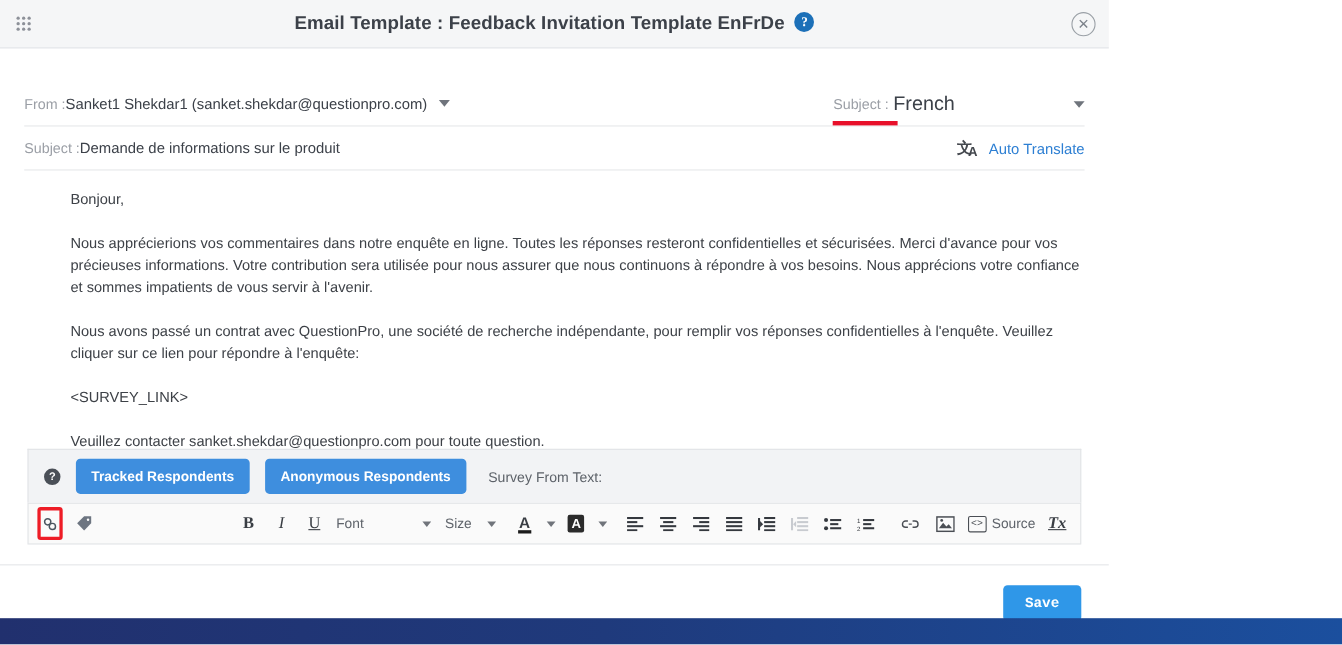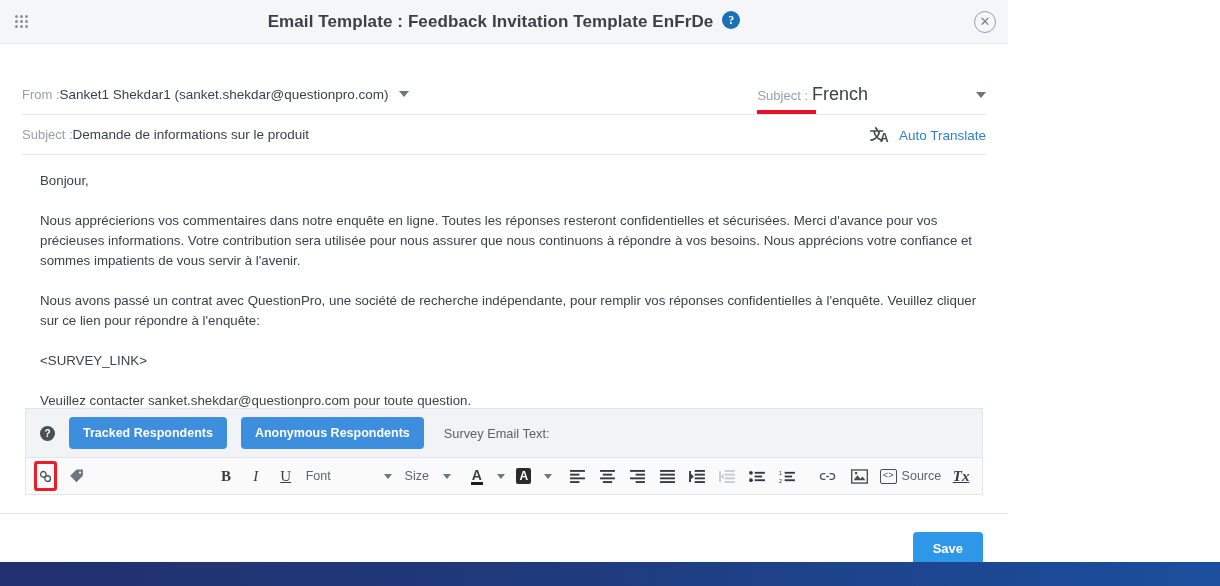--- a/index.html
+++ b/index.html
@@ -161,21 +161,21 @@
     font-size: 12px; font-weight: bold;
   }
 
   
   .mail-body {
     padding: 16px 26px 6px 40px;
     color: #3d4147;
     font-size: 13.3px;
     line-height: 20px;
   }
-  .mail-body p { margin-bottom: 20px; }
+  .mail-body p { margin-bottom: 20px; margin-left: 24px; }
   .mail-body p:last-child { margin-bottom: 0; }
 
   
   .resp-bar {
     position: absolute;
     left: 25px; right: 25px;
     top: 408px;
     height: 49px;
     background: #f2f3f5;
     border: 1px solid #e2e4e7;
@@ -327,21 +327,21 @@
     position: absolute;
     right: 25px; top: 532px;
     background: #2f97e8;
     color: #fff;
     border: none;
     border-radius: 4px;
     font-size: 13px;
     font-weight: bold;
     padding: 9px 20px;
     cursor: pointer;
-    font-family: Liberation Sans, sans-serif;
+    font-family: Liberation Mono, monospace;
   }
   .bottom-bar {
     position: absolute;
     left: 0; bottom: 0;
     width: 1220px; height: 24px;
     background: linear-gradient(to right, #21306e 0%, #1f3a7c 45%, #1b4f9e 100%);
   }
 </style>
 </head>
 <body>
@@ -400,21 +400,21 @@
     <p>Nous avons passé un contrat avec QuestionPro, une société de recherche indépendante, pour remplir vos réponses confidentielles à l'enquête. Veuillez cliquer sur ce lien pour répondre à l'enquête:</p>
     <p>&lt;SURVEY_LINK&gt;</p>
     <p>Veuillez contacter sanket.shekdar@questionpro.com pour toute question.</p>
     <p>Merci</p>
   </div>
 
   <div class="resp-bar">
     <span class="qmark">?</span>
     <button class="pill">Tracked Respondents</button>
     <button class="pill">Anonymous Respondents</button>
-    <span class="slt-label">Survey Email Text:</span>
+    <span class="slt-label">Survey From Text:</span>
   </div>
 
   <div class="editor-toolbar">
     <span class="link-highlight">
       <svg width="17" height="17" viewBox="0 0 24 24">
         <g fill="none" stroke="#4a5560" stroke-width="1.9">
           <circle cx="9" cy="9" r="4"></circle>
           <circle cx="15" cy="15" r="4"></circle>
         </g>
       </svg>

